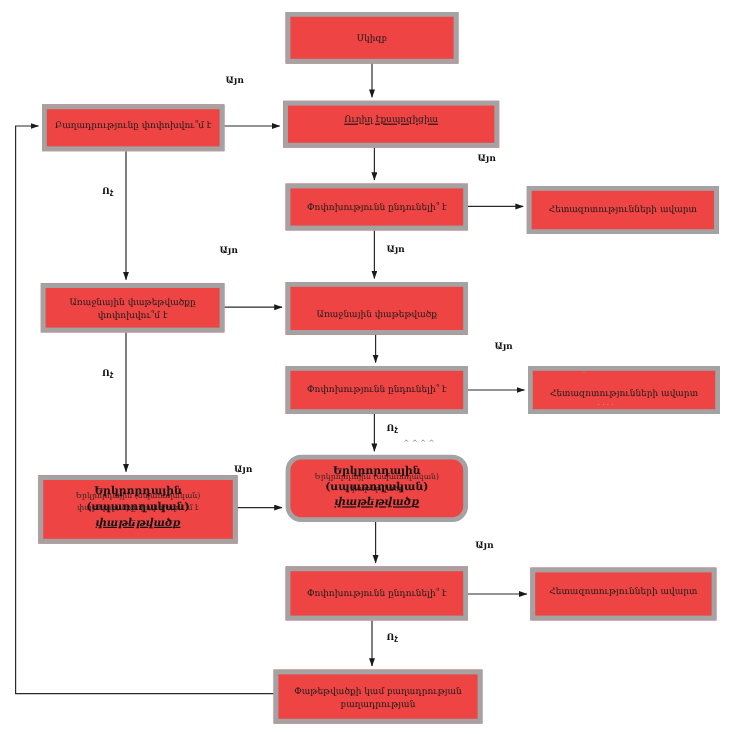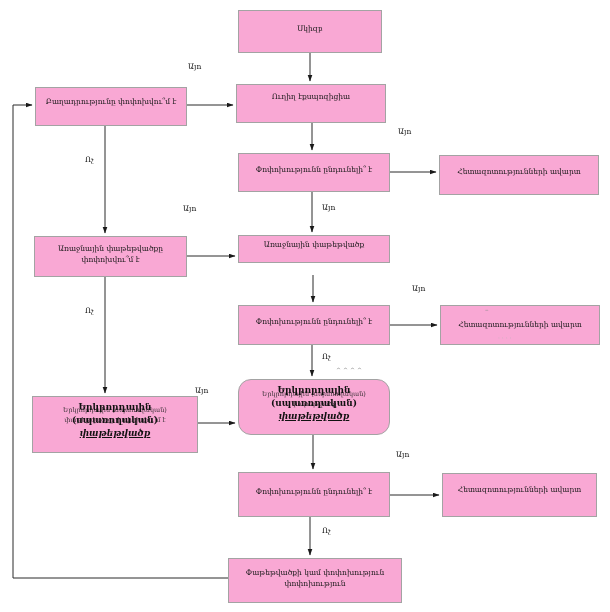--- a/index.html
+++ b/index.html
@@ -3,26 +3,26 @@
 <meta charset="utf-8">
 <style>
   html,body { margin:0; padding:0; background:#fff; }
   .canvas {
     position:relative; width:610px; height:612px; background:#ffffff;
     font-family:"DejaVu Serif","DejaVu Sans",serif; color:#1a1a1a;
     overflow:hidden;
   }
   svg.wires { position:absolute; left:0; top:0; z-index:0; }
   .box {
-    position:absolute; box-sizing:border-box; background:#f9a8d4;
-    border:1px solid #a3a3a3; text-align:center;
+    position:absolute; box-sizing:border-box; background:#ef4444;
+    border:4px solid #a3a3a3; text-align:center;
     font-size:7.5px; line-height:1.4; z-index:1;
   }
   .box .inner { display:inline-block; }
-  .lbl { position:absolute; font-size:7.5px; color:#111; z-index:2; white-space:nowrap; }
+  .lbl { position:absolute; font-size:7.5px; color:#111; z-index:2; white-space:nowrap;font-weight:bold; }
   .overlapbox { overflow:hidden; }
   .layer { position:absolute; left:0; right:0; text-align:center; }
   .layer-large { font-size:9px; font-weight:bold; color:#111; }
   .layer-large span { display:block; width:96px; margin:0 auto; line-height:1.45; }
   .layer-large .underlined { text-decoration:underline;font-style:italic; }
   .layer-small { font-size:6.5px; color:#222; opacity:0.9; }
   .layer-small span { display:block; width:132px; margin:0 auto; line-height:1.6; }
   .artifact { position:absolute; color:#8a8a8a; z-index:2; white-space:nowrap; }
 </style>
 </head>
@@ -54,41 +54,41 @@
     <line x1="105" y1="277" x2="105" y2="393" stroke="#2a2a2a" stroke-width="1" marker-end="url(#ah)"></line>
     <line x1="185" y1="423" x2="235" y2="423" stroke="#2a2a2a" stroke-width="1" marker-end="url(#ah)"></line>
 
     <polyline points="228,578 13,578 13,105 32,105" fill="none" stroke="#2a2a2a" stroke-width="1" marker-end="url(#ah)"></polyline>
   </svg>
 
   <div class="box" style="left:238px; top:10px; width:144px; height:43px; padding-top:13px;">
     <span>Սկիզբ</span>
   </div>
 
-  <div class="box" style="left:236px; top:84px; width:150px; height:39px; padding-top:7px;">
+  <div class="box" style="left:236px; top:84px; width:180px; height:39px; padding-top:7px;text-decoration:underline;">
     <span>Ուղիղ էքսպոզիցիա</span>
   </div>
 
   <div class="box" style="left:35px; top:87px; width:152px; height:39px; padding-top:9px;">
     <span>Բաղադրությունը փոփոխվու՞մ է</span>
   </div>
 
   <div class="box" style="left:238px; top:153px; width:152px; height:39px; padding-top:11px;">
     <span>Փոփոխությունն ընդունելի՞ է</span>
   </div>
 
   <div class="box" style="left:439px; top:155px; width:160px; height:40px; padding-top:11px;">
     <span>Հետազոտությունների ավարտ</span>
   </div>
 
   <div class="box" style="left:34px; top:236px; width:153px; height:41px; padding-top:7px;">
     <span class="inner" style="width:112px;">Առաջնային փաթեթվածքը փոփոխվու՞մ է</span>
   </div>
 
-  <div class="box" style="left:238px; top:235px; width:152px; height:28px; padding-top:4px;">
+  <div class="box" style="left:238px; top:235px; width:152px; height:44px; padding-top:18px;">
     <span>Առաջնային փաթեթվածք</span>
   </div>
 
   <div class="box" style="left:238px; top:305px; width:152px; height:40px; padding-top:11px;">
     <span>Փոփոխությունն ընդունելի՞ է</span>
   </div>
 
   <div class="box" style="left:440px; top:305px; width:160px; height:40px; padding-top:14px;">
     <span>Հետազոտությունների ավարտ</span>
   </div>
@@ -115,21 +115,21 @@
 
   <div class="box" style="left:238px; top:472px; width:152px; height:45px; padding-top:14px;">
     <span>Փոփոխությունն ընդունելի՞ է</span>
   </div>
 
   <div class="box" style="left:442px; top:473px; width:155px; height:44px; padding-top:11px;">
     <span>Հետազոտությունների ավարտ</span>
   </div>
 
   <div class="box" style="left:228px; top:558px; width:174px; height:45px; padding-top:9px;">
-    <span class="inner" style="width:150px;">Փաթեթվածքի կամ փոփոխություն փոփոխություն</span>
+    <span class="inner" style="width:150px;">Փաթեթվածքի կամ բաղադրության բաղադրության</span>
   </div>
 
   <div class="lbl" style="left:188px; top:62px;">Այո</div>
   <div class="lbl" style="left:398px; top:127px;">Այո</div>
   <div class="lbl" style="left:85px;  top:155px;">Ոչ</div>
   <div class="lbl" style="left:183px; top:204px;">Այո</div>
   <div class="lbl" style="left:322px; top:203px;">Այո</div>
   <div class="lbl" style="left:412px; top:284px;">Այո</div>
   <div class="lbl" style="left:85px;  top:306px;">Ոչ</div>
   <div class="lbl" style="left:322px; top:352px;">Ոչ</div>

